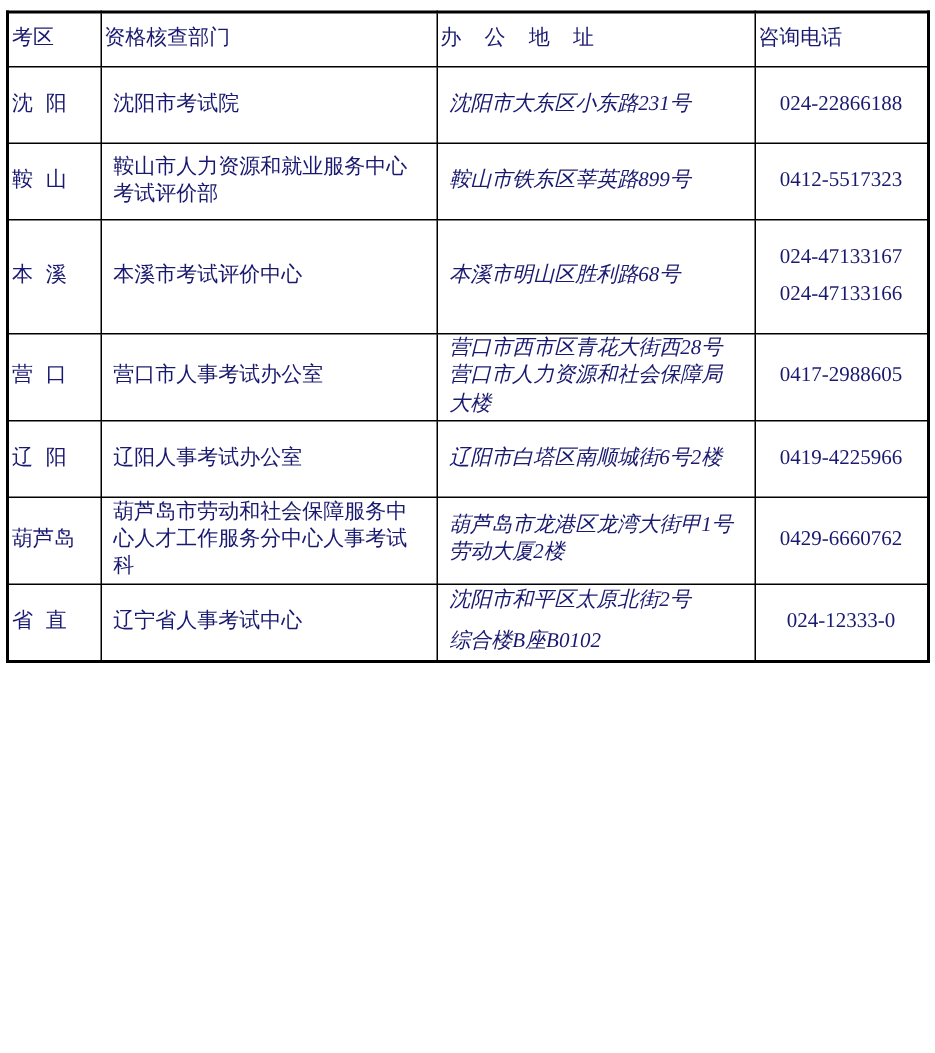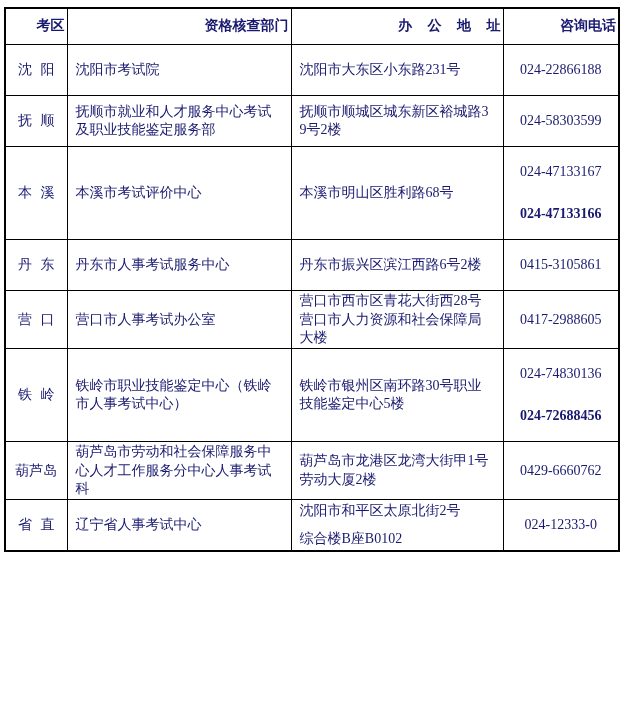--- a/index.html
+++ b/index.html
@@ -21,37 +21,37 @@
   .contact-table th, .contact-table td {
     border:1px solid var(--border);
     font-size:14px;
     line-height:1.3;
     vertical-align:middle;
     padding:1px 8px;
     word-break:break-all;
   }
   .contact-table { border:2px solid var(--border); }
   .contact-table thead th {
-    font-weight:bold;
-    text-align:right;
+    font-weight:normal;
+    text-align:left;
     height:36px;
     padding:4px 2px;
   }
   .contact-table tbody tr { height:40px; }
   col.c-region { width:62px; }
   col.c-dept   { width:224px; }
   col.c-addr   { width:212px; }
   col.c-phone  { width:116px; }
-  td.col-region { text-align:center; word-spacing:5px; padding:4px 2px; }
+  td.col-region { word-spacing:5px; padding:4px 2px; }
   th.h-addr { word-spacing:12px;margin-top:29px; }
   td.col-dept { text-align:left; }
-  td.col-addr { text-align:left; }
+  td.col-addr { text-align:left;font-style:italic; }
   td.col-phone { text-align:center; padding:16px 3px; }
   .addr-line + .addr-line { margin-top:9px; }
-  .phone-line + .phone-line { margin-top:24px;font-weight:bold; }
+  .phone-line + .phone-line { margin-top:7px; }
 </style>
 </head>
 <body>
 
 <table class="contact-table">
   <colgroup>
     <col class="c-region">
       <col class="c-dept">
       <col class="c-addr">
       <col class="c-phone">
@@ -69,69 +69,58 @@
         <td class="col-region">沈 阳</td>
         <td class="col-dept">沈阳市考试院</td>
         <td class="col-addr">
           <div class="addr-line">沈阳市大东区小东路231号</div>
         </td>
         <td class="col-phone">
           <div class="phone-line">024-22866188</div>
         </td>
       </tr>
       <tr>
-        <td class="col-region">抚 顺</td>
-        <td class="col-dept">抚顺市就业和人才服务中心考试及职业技能鉴定服务部</td>
+        <td class="col-region">鞍 山</td>
+        <td class="col-dept">鞍山市人力资源和就业服务中心考试评价部</td>
         <td class="col-addr">
-          <div class="addr-line">抚顺市顺城区城东新区裕城路39号2楼</div>
+          <div class="addr-line">鞍山市铁东区莘英路899号</div>
         </td>
         <td class="col-phone">
-          <div class="phone-line">024-58303599</div>
+          <div class="phone-line">0412-5517323</div>
         </td>
       </tr>
       <tr>
         <td class="col-region">本 溪</td>
         <td class="col-dept">本溪市考试评价中心</td>
         <td class="col-addr">
           <div class="addr-line">本溪市明山区胜利路68号</div>
         </td>
         <td class="col-phone">
           <div class="phone-line">024-47133167</div>
           <div class="phone-line">024-47133166</div>
         </td>
       </tr>
       <tr>
-        <td class="col-region">丹 东</td>
-        <td class="col-dept">丹东市人事考试服务中心</td>
-        <td class="col-addr">
-          <div class="addr-line">丹东市振兴区滨江西路6号2楼</div>
-        </td>
-        <td class="col-phone">
-          <div class="phone-line">0415-3105861</div>
-        </td>
-      </tr>
-      <tr>
         <td class="col-region">营 口</td>
         <td class="col-dept">营口市人事考试办公室</td>
         <td class="col-addr">
           <div class="addr-line">营口市西市区青花大街西28号营口市人力资源和社会保障局大楼</div>
         </td>
         <td class="col-phone">
           <div class="phone-line">0417-2988605</div>
         </td>
       </tr>
       <tr>
-        <td class="col-region">铁 岭</td>
-        <td class="col-dept">铁岭市职业技能鉴定中心（铁岭市人事考试中心）</td>
+        <td class="col-region">辽 阳</td>
+        <td class="col-dept">辽阳人事考试办公室</td>
         <td class="col-addr">
-          <div class="addr-line">铁岭市银州区南环路30号职业技能鉴定中心5楼</div>
+          <div class="addr-line">辽阳市白塔区南顺城街6号2楼</div>
         </td>
         <td class="col-phone">
-          <div class="phone-line">024-74830136</div>
-          <div class="phone-line">024-72688456</div>
+          <div class="phone-line">0419-4225966</div>
         </td>
       </tr>
       <tr>
         <td class="col-region">葫芦岛</td>
         <td class="col-dept">葫芦岛市劳动和社会保障服务中心人才工作服务分中心人事考试科</td>
         <td class="col-addr">
           <div class="addr-line">葫芦岛市龙港区龙湾大街甲1号劳动大厦2楼</div>
         </td>
         <td class="col-phone">
           <div class="phone-line">0429-6660762</div>

